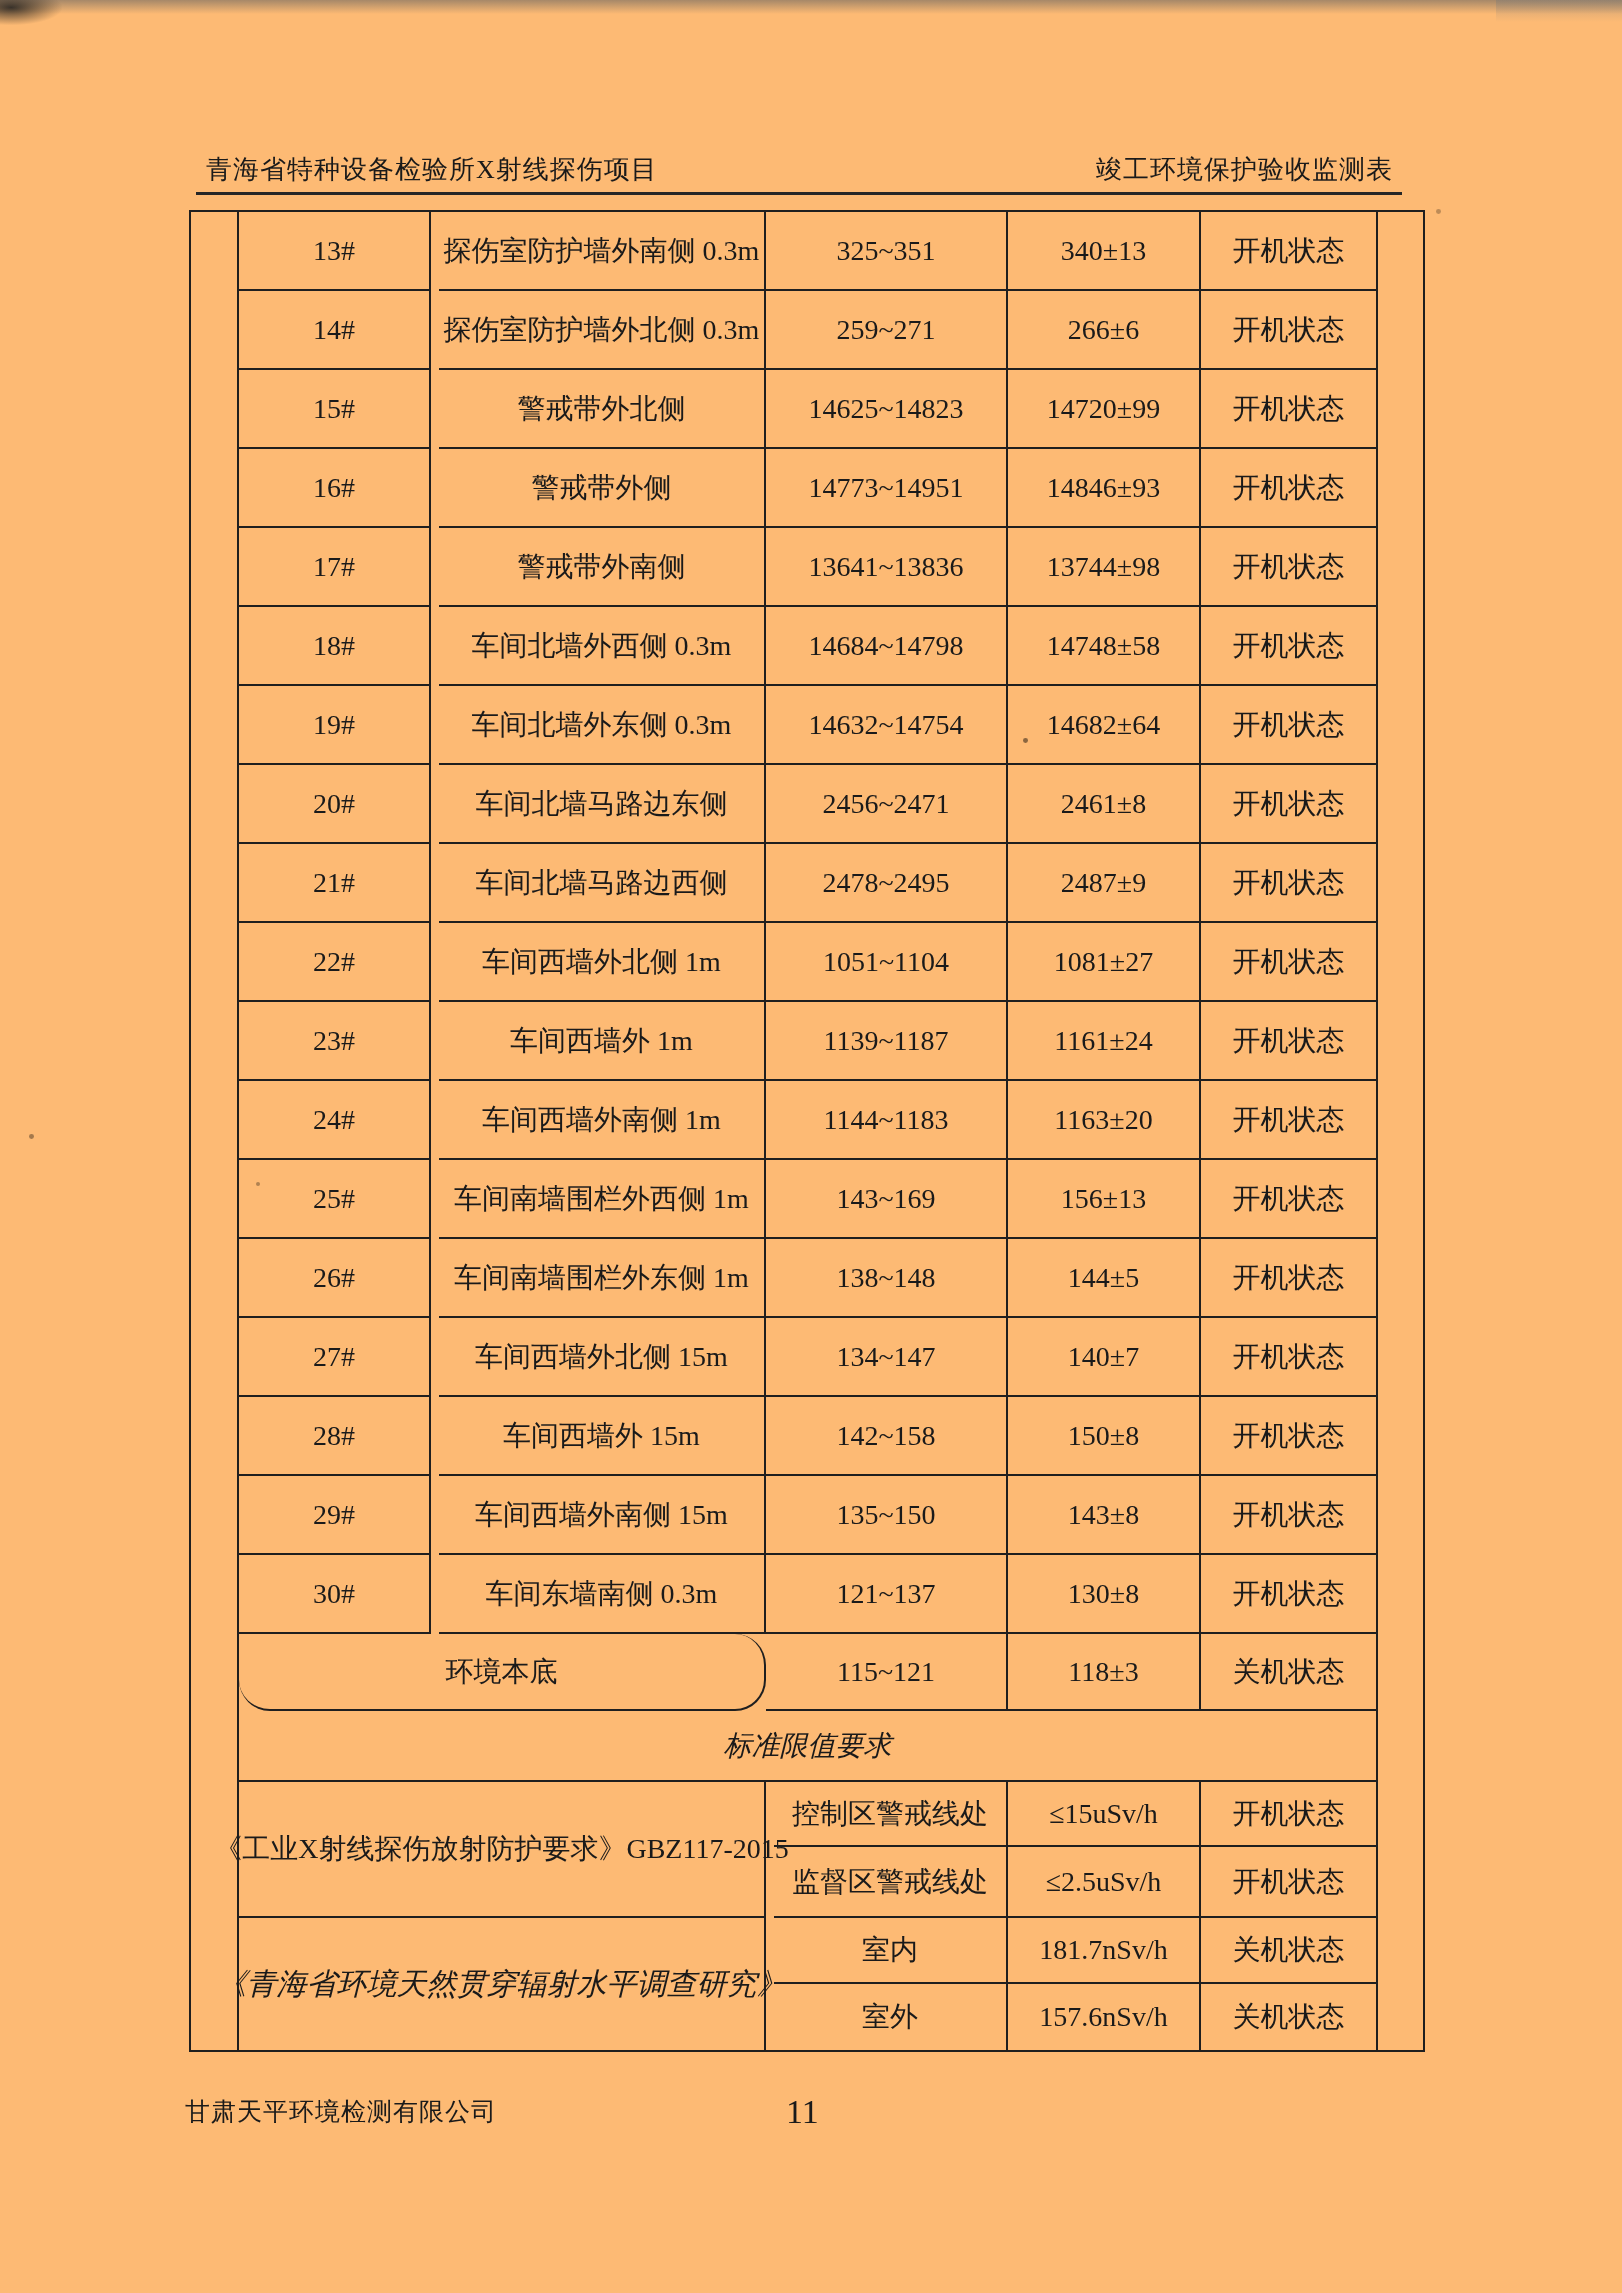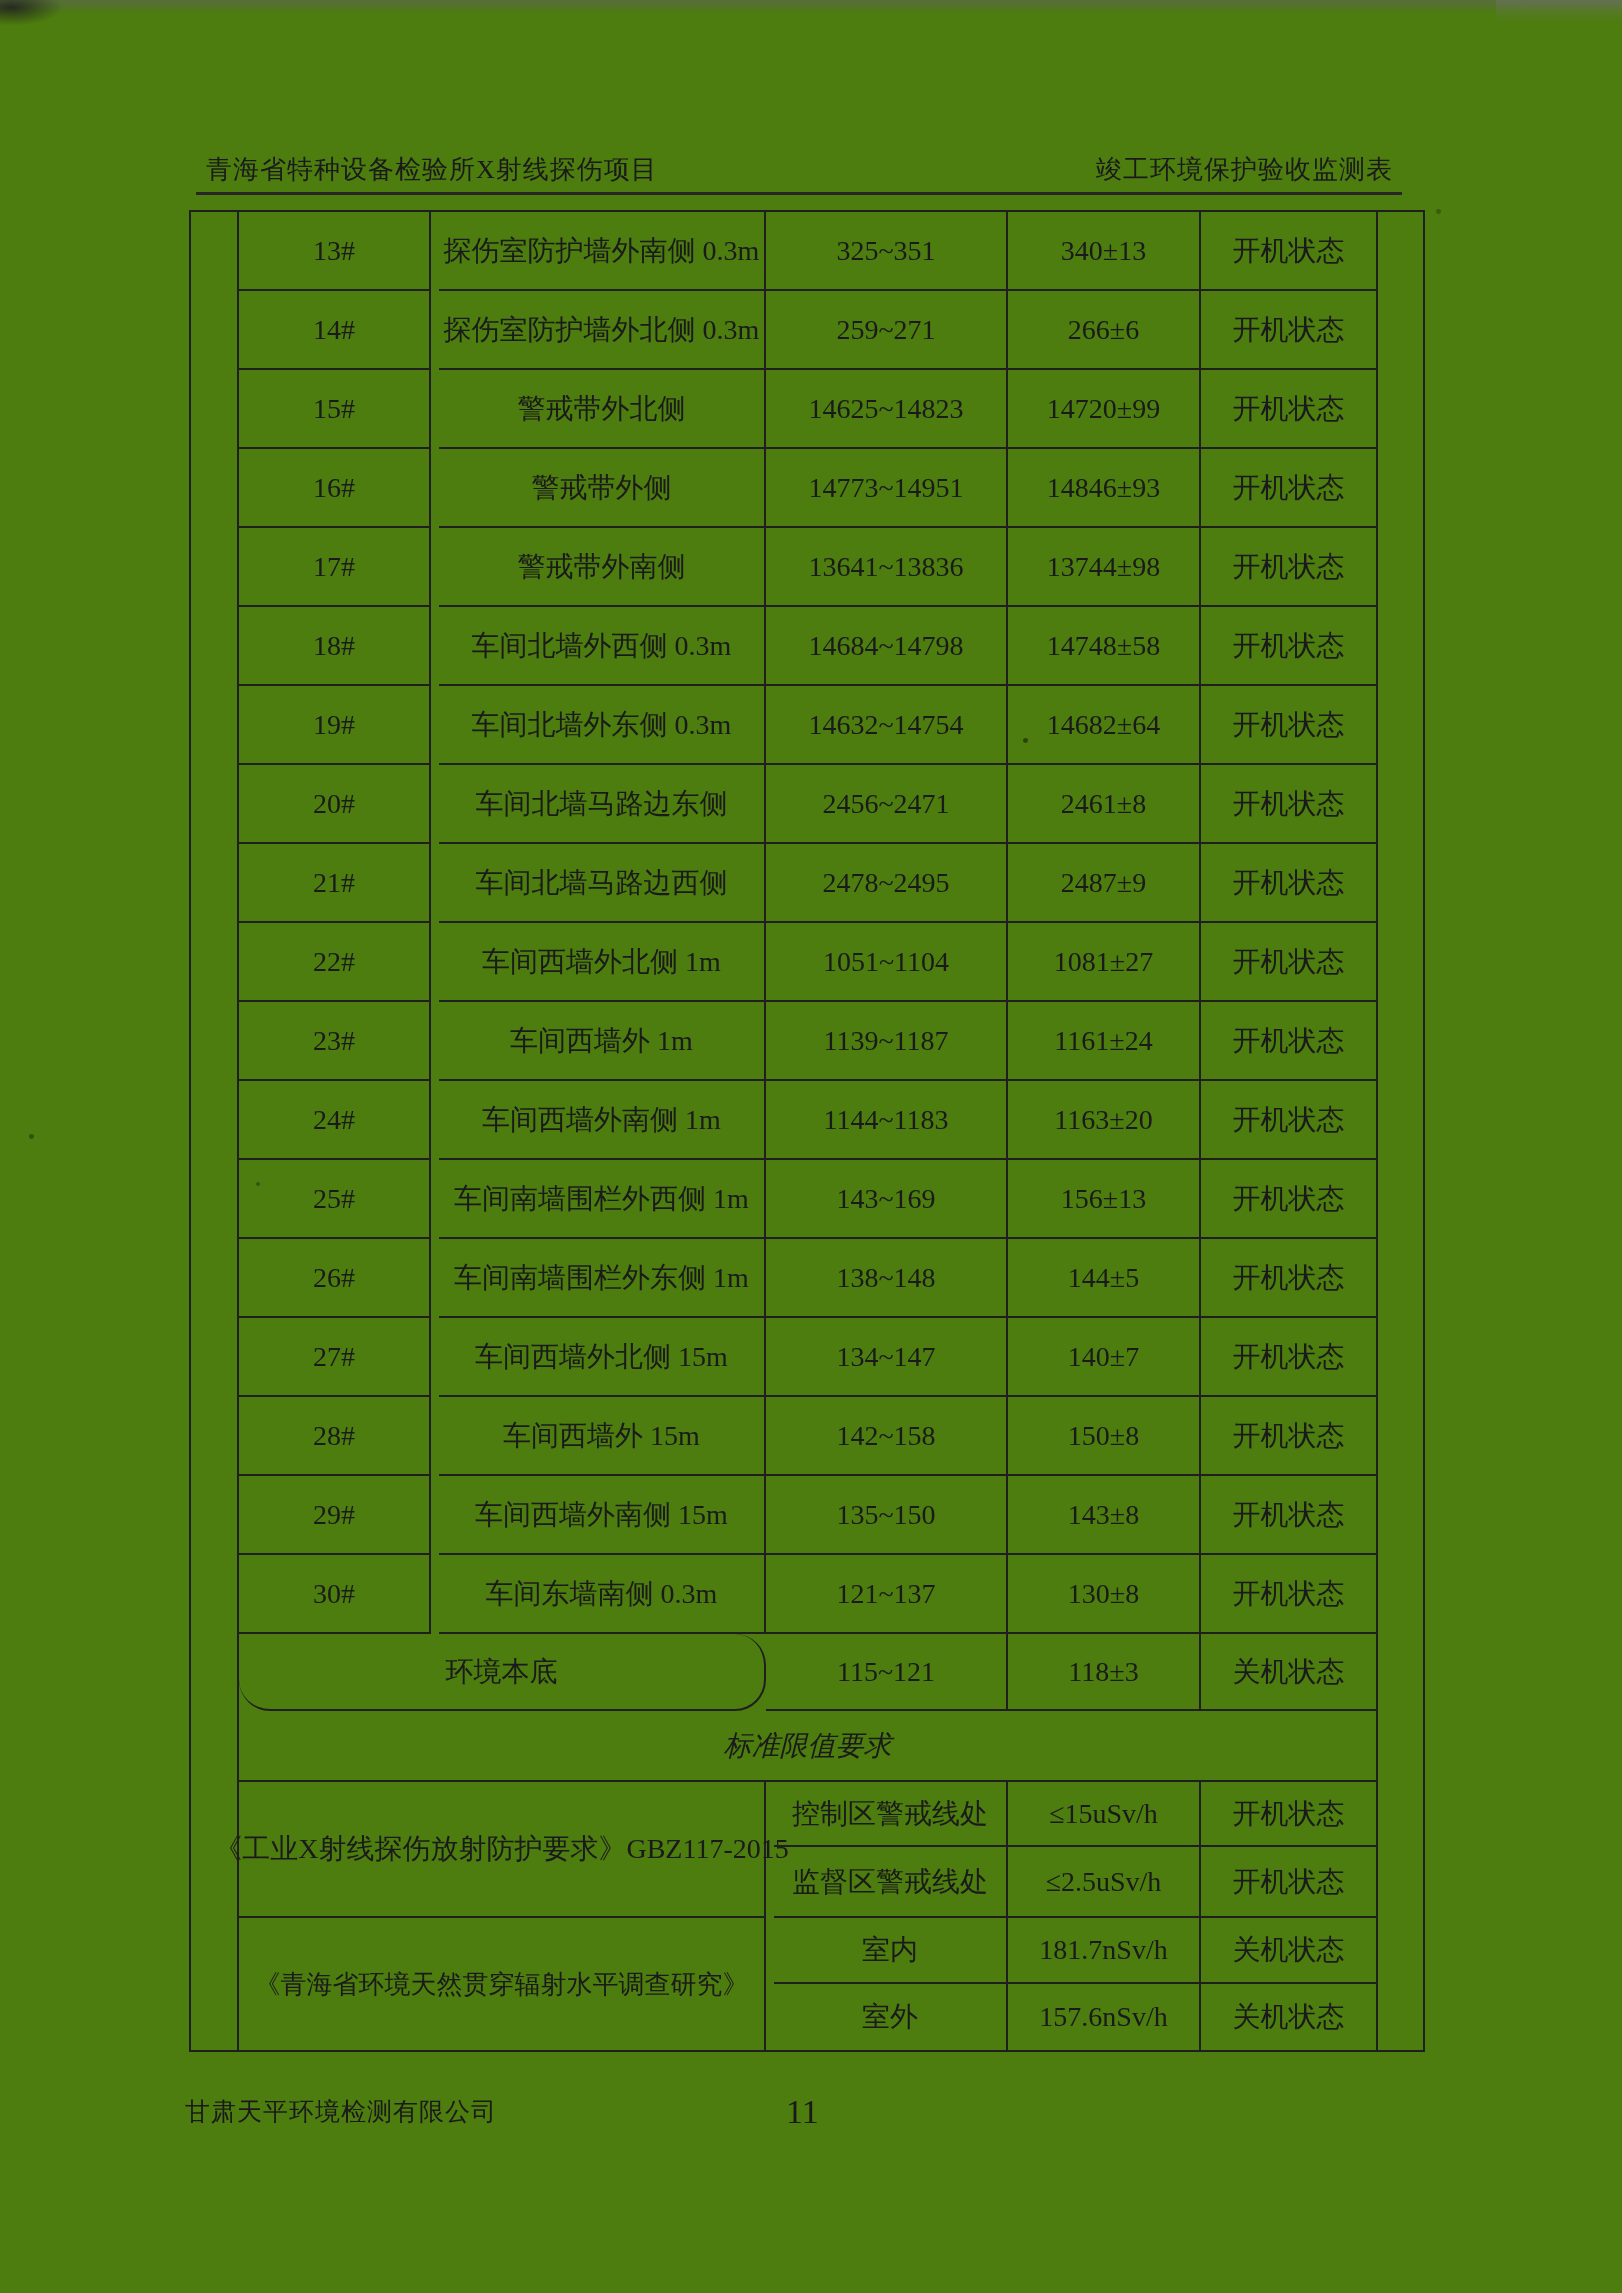--- a/index.html
+++ b/index.html
@@ -1,20 +1,20 @@
 <!DOCTYPE html>
 <html><head>
 <meta charset="utf-8">
 <style>
   html,body{margin:0;padding:0;background:#e8e8e6;}
   .page{
     position:relative;
     width:1623px;height:2294px;
     margin:0 auto;
-    background:#4d7c0f;
+    background:#fdba74;
     font-family:"Liberation Serif","DejaVu Serif",serif;
     color:#1a1a1a;
     overflow:hidden;
   }
   
   .scan-top{position:absolute;left:0;top:0;width:100%;height:13.7px;
     background:linear-gradient(180deg,rgba(95,95,95,.55),rgba(200,200,200,0));}
   .scan-corner-left{position:absolute;left:0;top:0;width:62px;height:25px;
     background:radial-gradient(ellipse at 18% 30%,rgba(30,30,30,.85),rgba(30,30,30,0) 72%);}
   .scan-corner-right{position:absolute;right:0;top:0;width:127px;height:21.5px;
@@ -43,21 +43,21 @@
     border-bottom:2px solid #1f1f1f;
     padding:0 3.9px;box-sizing:border-box;
     white-space:nowrap;
   }
   .loc{font-size:28px;margin-left:8px;}
   .tall-left{grid-column:1;grid-row:1 / -1;border-bottom:none;}
   .tall-right{grid-column:7;grid-row:1 / -1;border-right:none;border-bottom:none;}
   .span-bg{grid-column:2 / 4;grid-row:19;border-radius:31px;}
   .span-limits{grid-column:2 / 7;grid-row:20;font-style:italic;}
   .span-std1{grid-column:2 / 4;grid-row:21 / 23;flex-direction:row;line-height:1.45;}
-  .span-std2{grid-column:2 / 4;grid-row:23 / 25;border-bottom:none;font-size:26px;padding:0 2px;}
+  .span-std2{grid-column:2 / 4;grid-row:23 / 25;border-bottom:none;font-size:30px;padding:0 2px;font-style:italic;}
   .no-bb{border-bottom:none;}
 
   
   .footer-company{position:absolute;left:185px;top:2095px;font-size:25px;letter-spacing:1px;}
   .footer-page{position:absolute;left:786px;top:2093px;font-size:34px;}
 </style>
 </head>
 <body>
 
 <div class="page">

